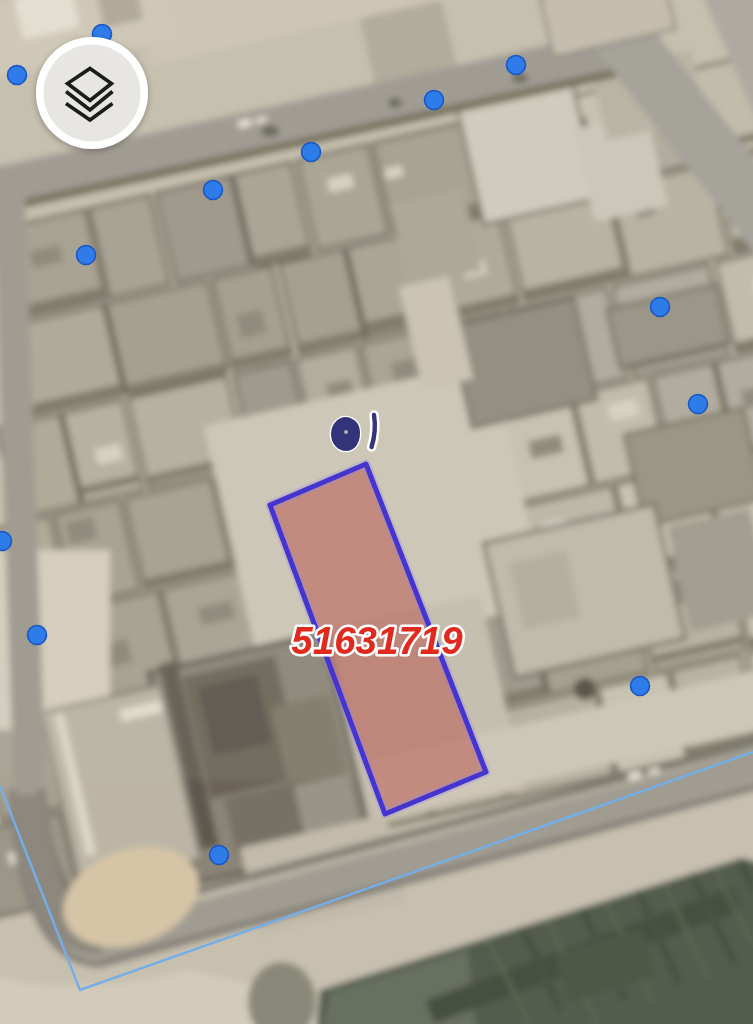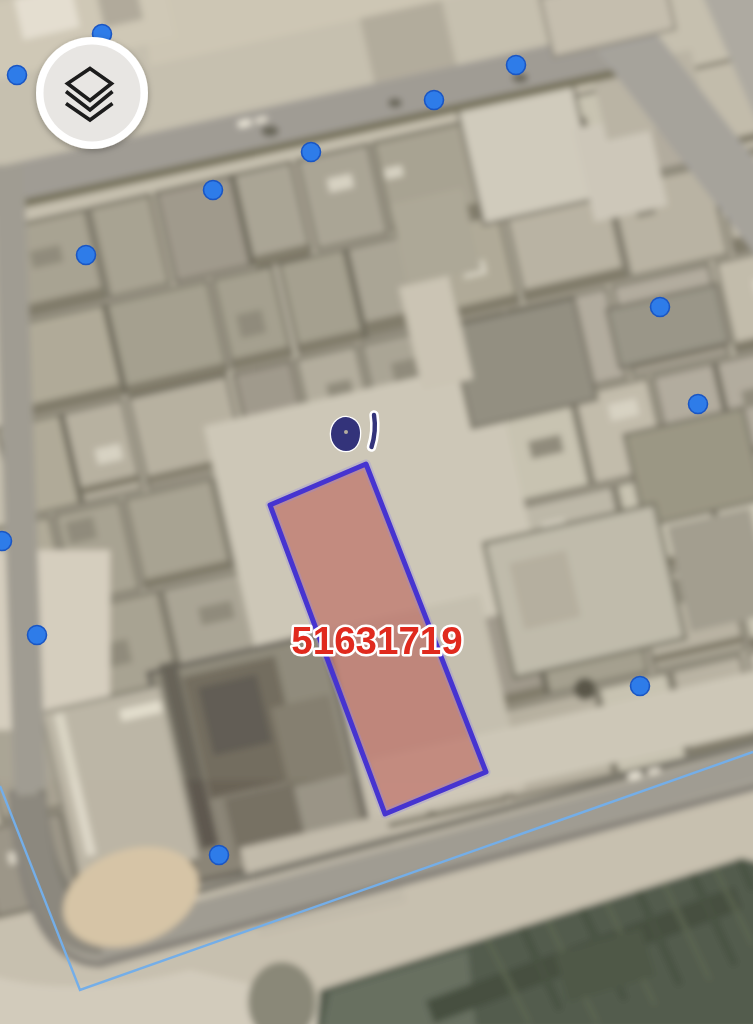--- a/index.html
+++ b/index.html
@@ -1,16 +1,16 @@
 <!DOCTYPE html>
 <html><head>
 <meta charset="utf-8">
 <style>
 html,body{margin:0;padding:0;background:#c7c0af;}
-.stage{position:relative;width:753px;height:1024px;overflow:hidden;font-family:"Liberation Sans",sans-serif;}
+.stage{position:relative;width:753px;height:1024px;overflow:hidden;font-family:"Liberation Sans",sans-serif;font-style:italic;}
 </style>
 </head>
 <body>
 <div class="stage">
 <svg width="753" height="1024" viewBox="0 0 753 1024">
 <defs>
 <filter id="b3" x="-5%" y="-5%" width="110%" height="110%">
           <feGaussianBlur stdDeviation="3"></feGaussianBlur>
         </filter>
 <filter id="sh" x="-40%" y="-40%" width="180%" height="180%">

